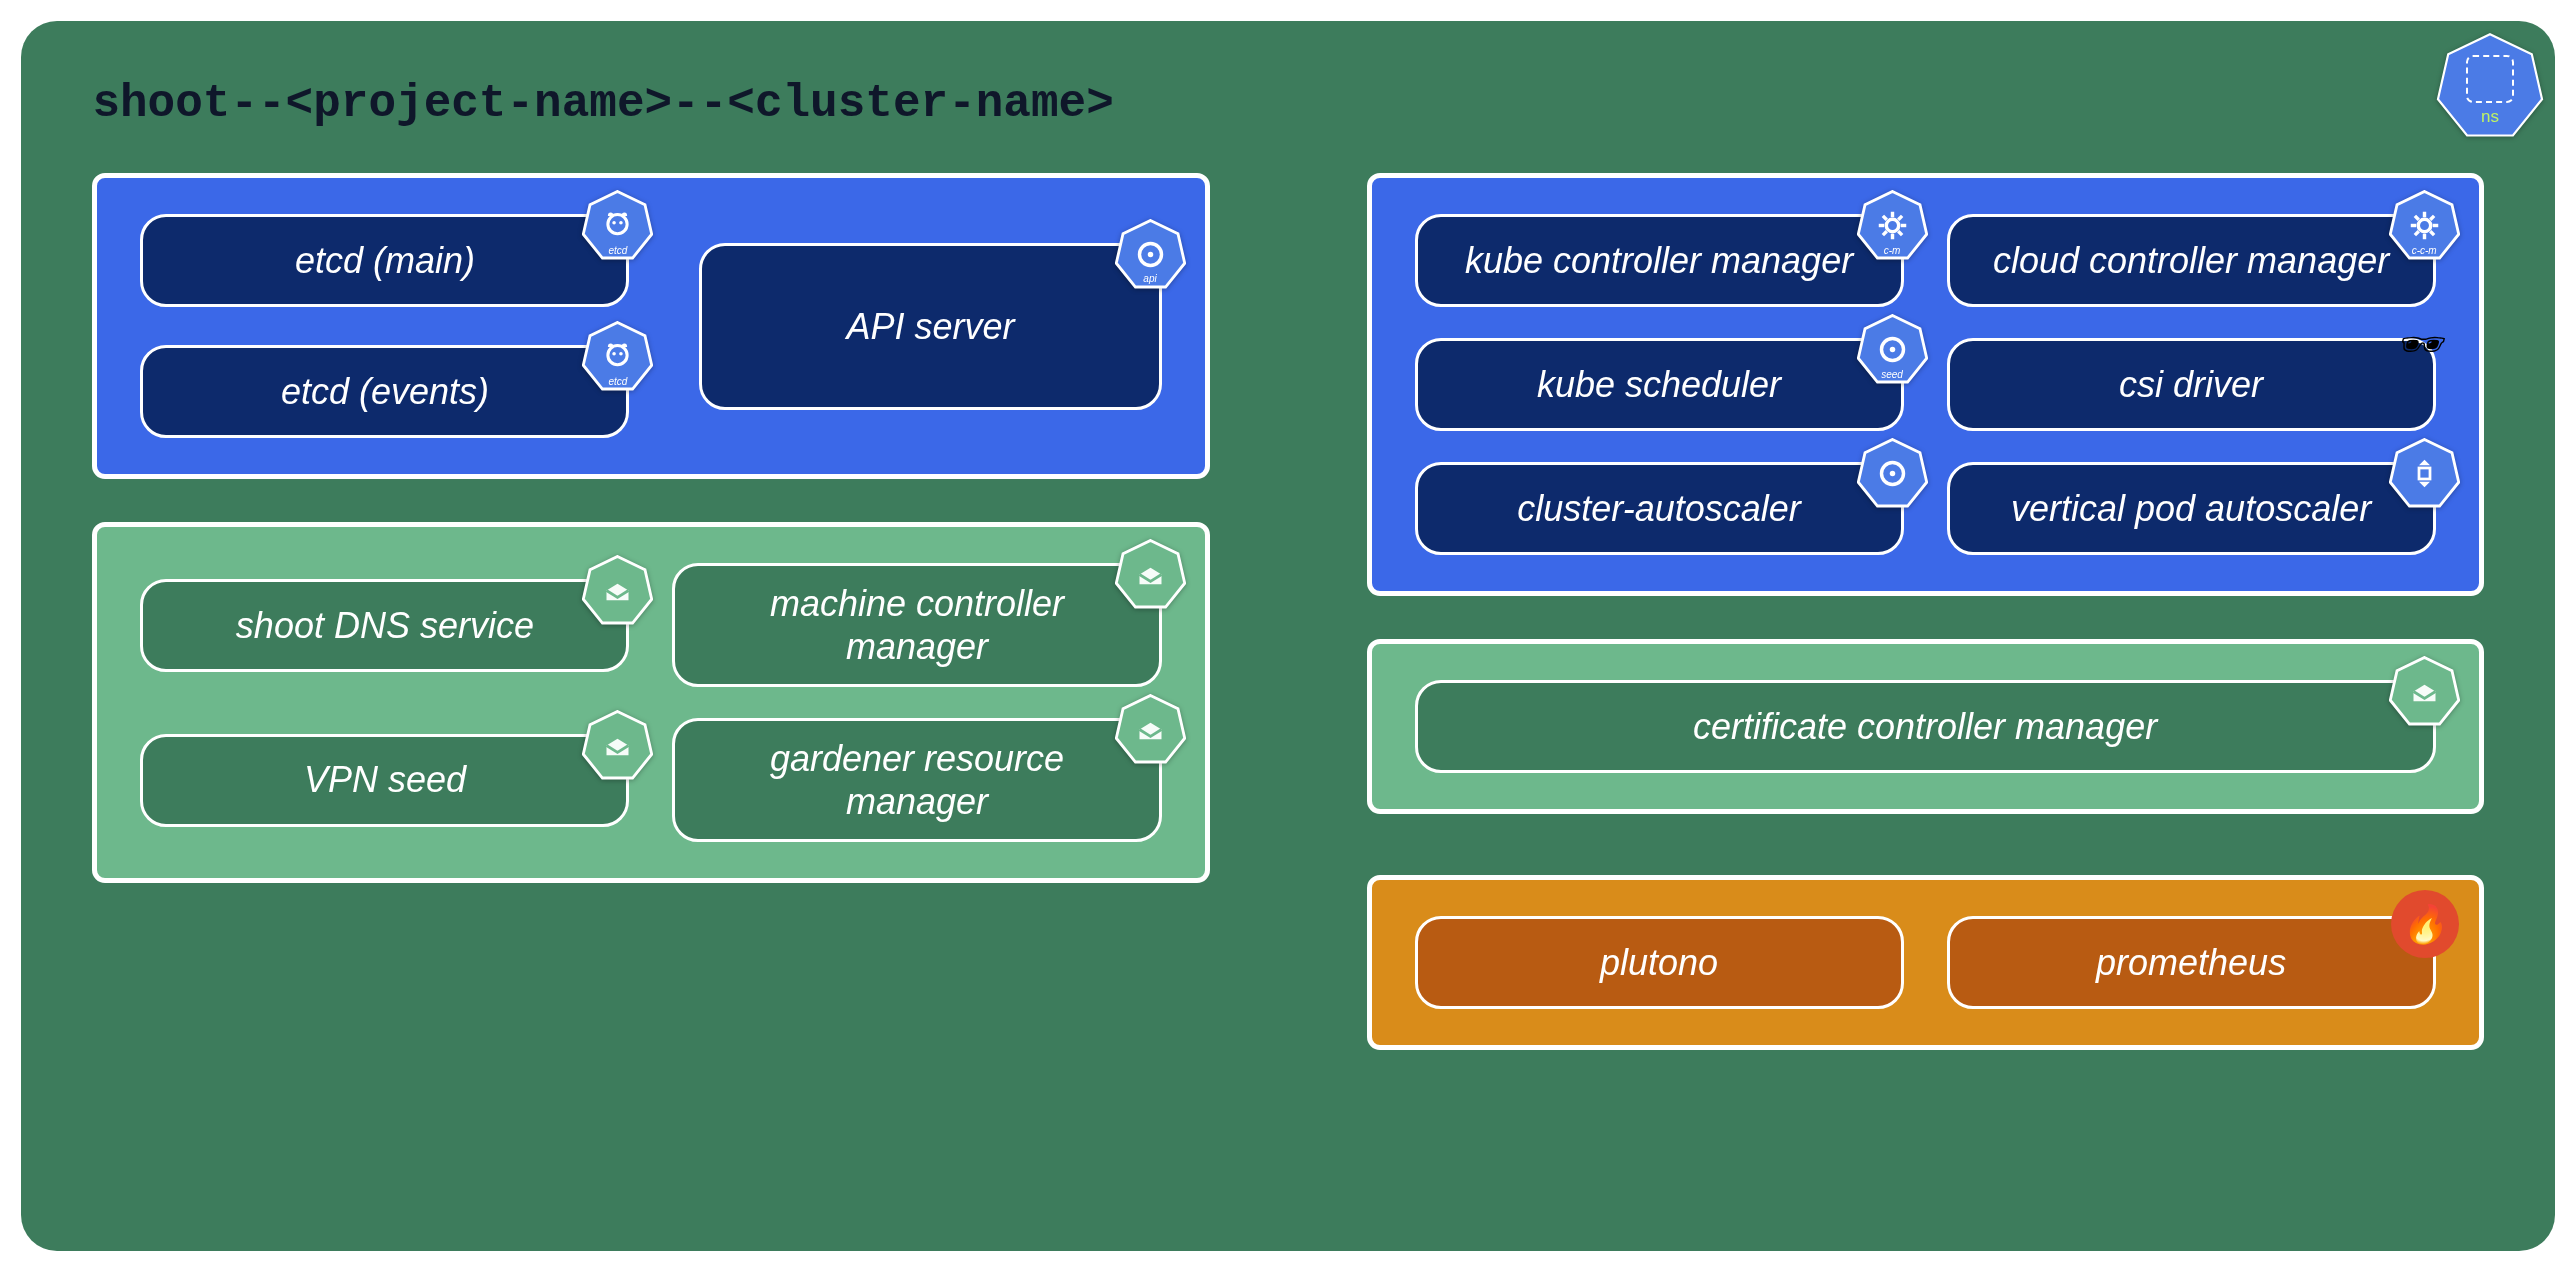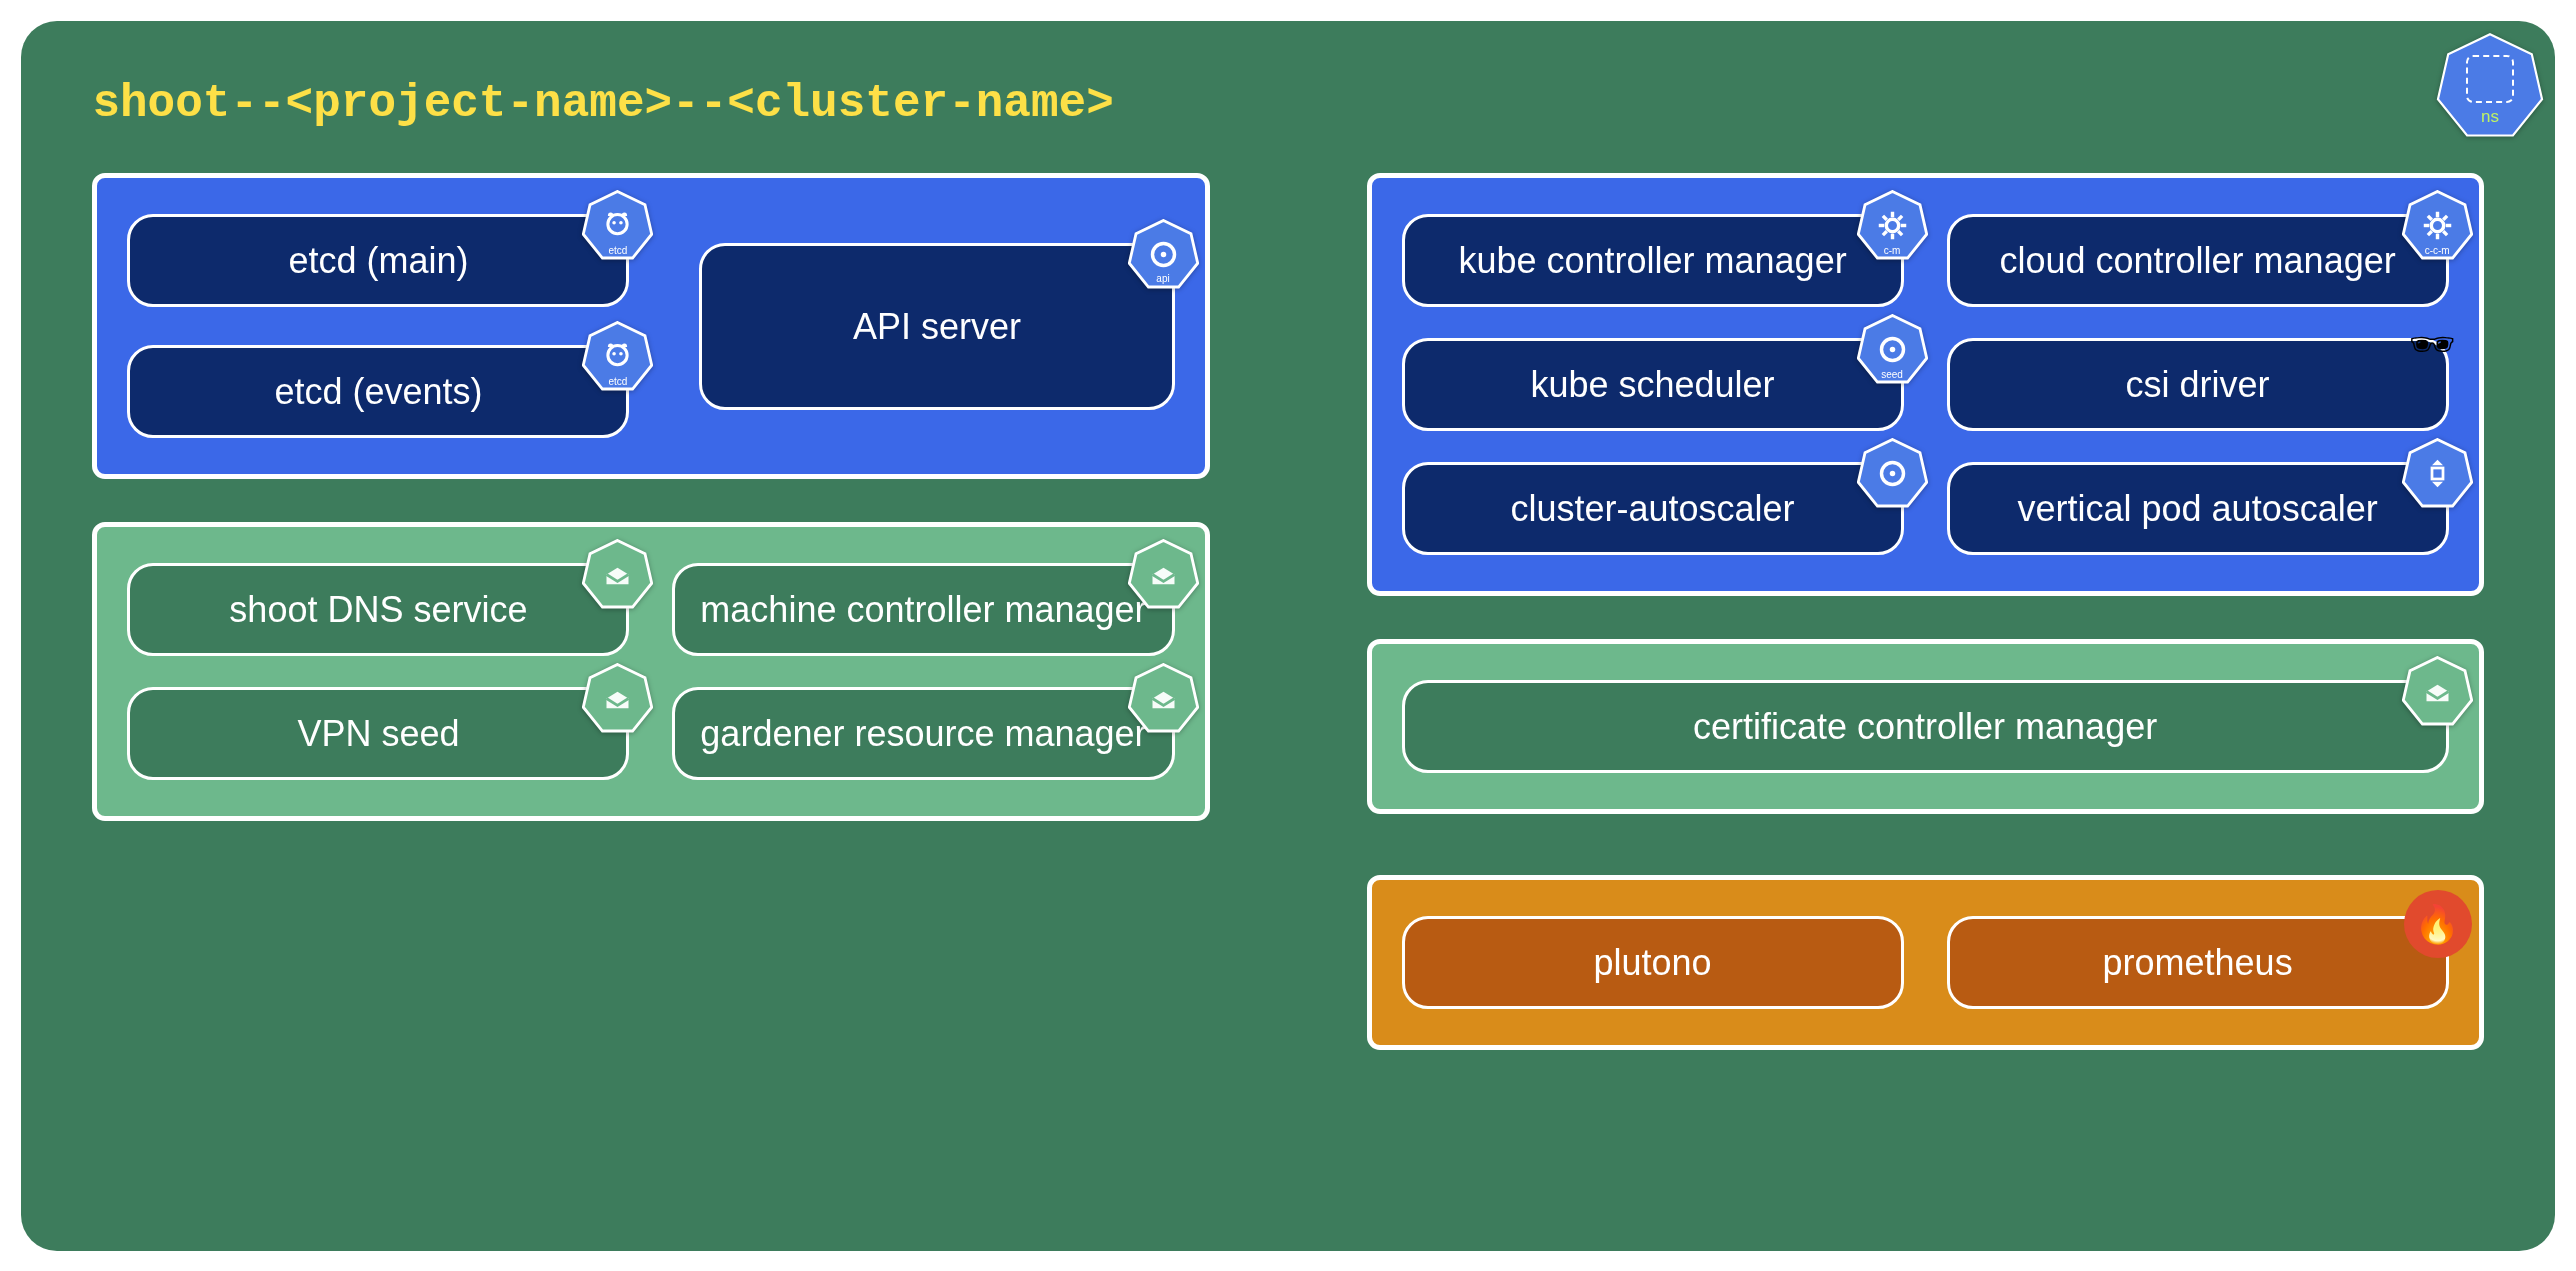--- a/index.html
+++ b/index.html
@@ -14,44 +14,45 @@
 .main-container {
   background: #3d7c5c;
   border-radius: 36px;
   width: 100%;
   height: 100%;
   padding: 57px 71px;
   position: relative;
 }
 .title {
   font-family: "Courier New", Courier, monospace;
-  color: #fde047;
+  color: #0f172a;
   font-size: 46px;
   font-weight: bold;
   margin-bottom: 43px;
 }
 .content {
   display: flex;
   gap: 157px;
   height: calc(100% - 107px);
 }
 .left-col, .right-col {
   display: flex;
   flex-direction: column;
   gap: 43px;
   flex: 1;
 }
 .panel {
   border: 5px solid #ffffff;
   border-radius: 13px;
-  padding: 36px 30px;
+  padding: 36px 43px;
   display: flex;
   flex-direction: column;
   gap: 31px;
   justify-content: center;
+  font-style: italic;
 }
 .panel-blue { background: #3b68e8; }
 .panel-green { background: #6db88c; }
 .panel-orange { background: #d98c1a; margin-top: 18px; }
 .row {
   display: flex;
   gap: 43px;
   align-items: center;
 }
 .box-wrap {

